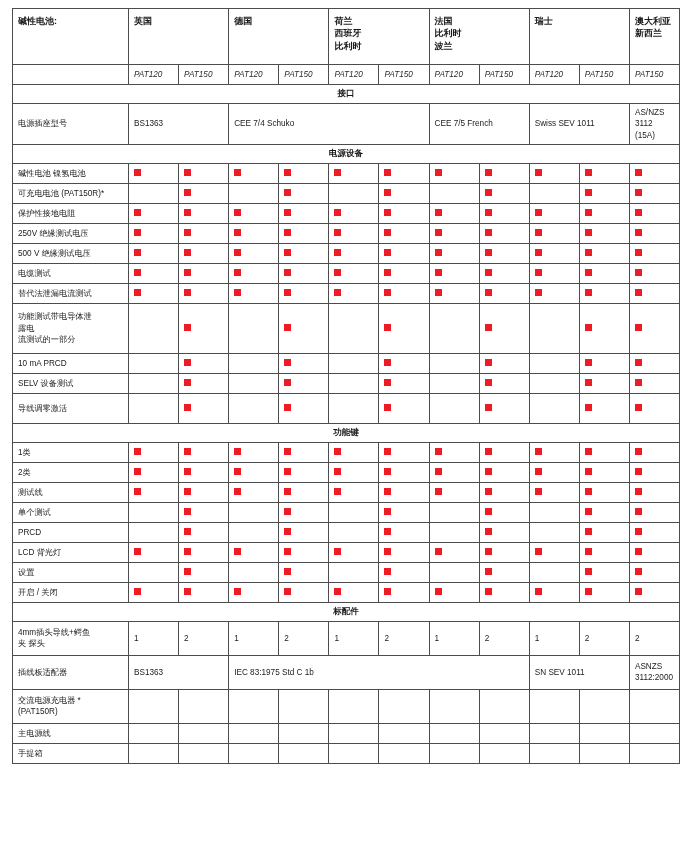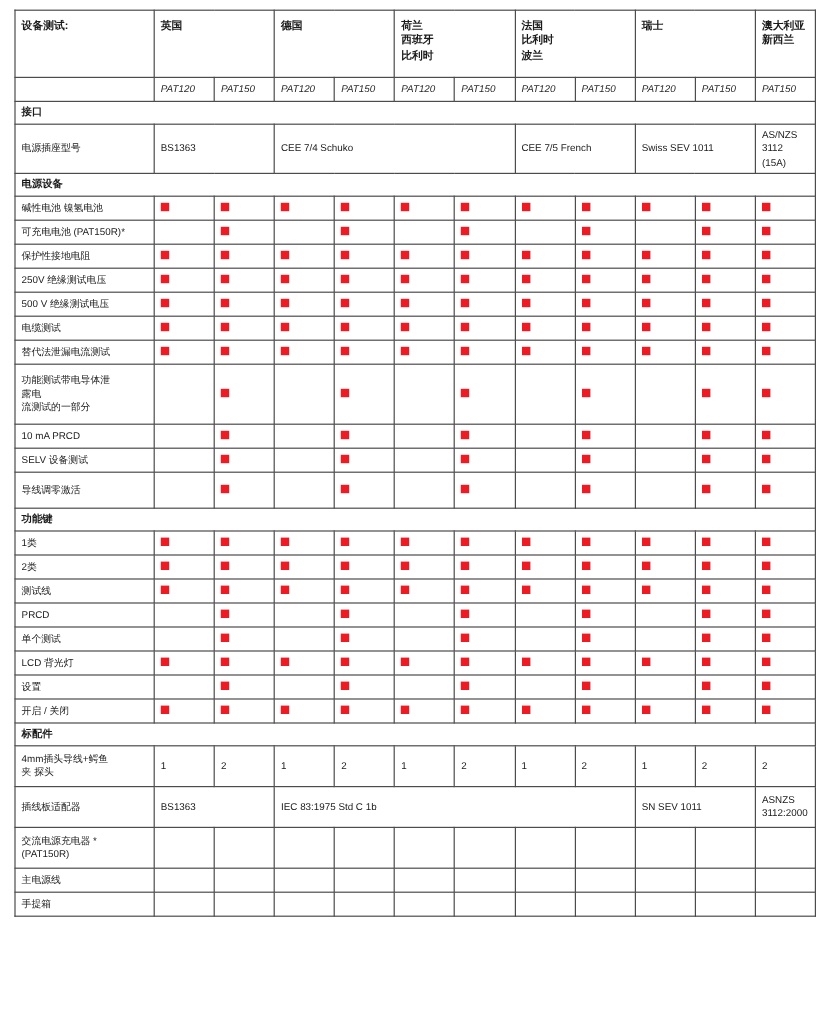--- a/index.html
+++ b/index.html
@@ -64,20 +64,21 @@
     font-size: 8.2px;
     color: #2a2a2a;
     font-style: italic;
   }
 
   
   tr.section-row td {
     height: 19px;
     font-weight: bold;
     font-size: 8.6px;
+    text-align: center;
   }
 
   
   tr.data-row td { height: 20px; }
   tr.data-row td.lbl { font-size: 8.2px; }
   tr.tall td { height: 50px; }
   tr.tall2 td { height: 34px; }
   tr.tall3 td { height: 30px; }
 
   td.mark { text-align: center; padding: 0; }
@@ -106,21 +107,21 @@
         <col class="c-sub">
         <col class="c-sub">
         <col class="c-sub">
         <col class="c-sub">
         <col class="c-sub">
         <col class="c-sub">
         <col class="c-sub">
       </colgroup>
     <tbody id="table-body">
         <tr class="country-row outer-top">
-          <td class="title-cell">设备测试:</td>
+          <td class="title-cell">碱性电池:</td>
           <td colspan="2">
             <span class="country-name">英国</span>
           </td>
           <td colspan="2">
             <span class="country-name">德国</span>
           </td>
           <td colspan="2">
             <span class="country-name">荷兰
 西班牙
 比利时</span>
@@ -362,35 +363,35 @@
           <td class="mark"><span class="dot"></span></td>
           <td class="mark"><span class="dot"></span></td>
           <td class="mark"><span class="dot"></span></td>
           <td class="mark"><span class="dot"></span></td>
           <td class="mark"><span class="dot"></span></td>
           <td class="mark"><span class="dot"></span></td>
           <td class="mark"><span class="dot"></span></td>
           <td class="mark"><span class="dot"></span></td>
         </tr>
         <tr class="data-row">
+          <td class="lbl multiline">单个测试</td>
+          <td class="mark"></td>
+          <td class="mark"><span class="dot"></span></td>
+          <td class="mark"></td>
+          <td class="mark"><span class="dot"></span></td>
+          <td class="mark"></td>
+          <td class="mark"><span class="dot"></span></td>
+          <td class="mark"></td>
+          <td class="mark"><span class="dot"></span></td>
+          <td class="mark"></td>
+          <td class="mark"><span class="dot"></span></td>
+          <td class="mark"><span class="dot"></span></td>
+        </tr>
+        <tr class="data-row">
           <td class="lbl multiline">PRCD</td>
-          <td class="mark"></td>
-          <td class="mark"><span class="dot"></span></td>
-          <td class="mark"></td>
-          <td class="mark"><span class="dot"></span></td>
-          <td class="mark"></td>
-          <td class="mark"><span class="dot"></span></td>
-          <td class="mark"></td>
-          <td class="mark"><span class="dot"></span></td>
-          <td class="mark"></td>
-          <td class="mark"><span class="dot"></span></td>
-          <td class="mark"><span class="dot"></span></td>
-        </tr>
-        <tr class="data-row">
-          <td class="lbl multiline">单个测试</td>
           <td class="mark"></td>
           <td class="mark"><span class="dot"></span></td>
           <td class="mark"></td>
           <td class="mark"><span class="dot"></span></td>
           <td class="mark"></td>
           <td class="mark"><span class="dot"></span></td>
           <td class="mark"></td>
           <td class="mark"><span class="dot"></span></td>
           <td class="mark"></td>
           <td class="mark"><span class="dot"></span></td>

